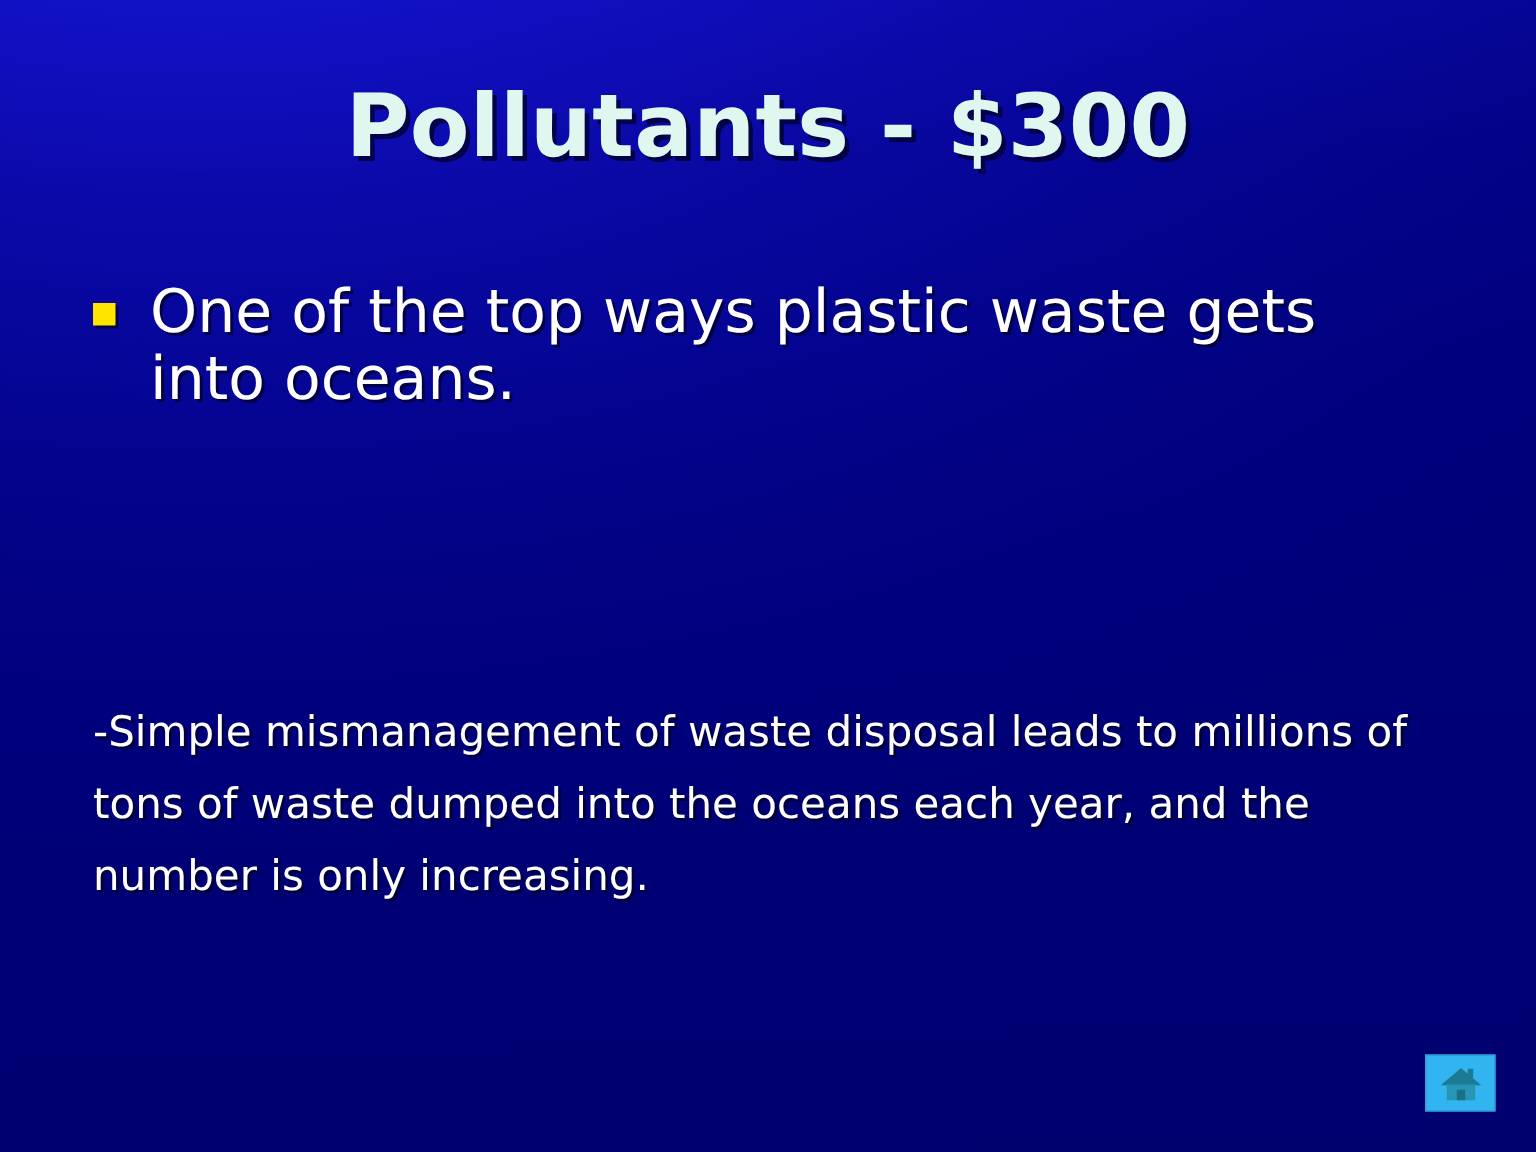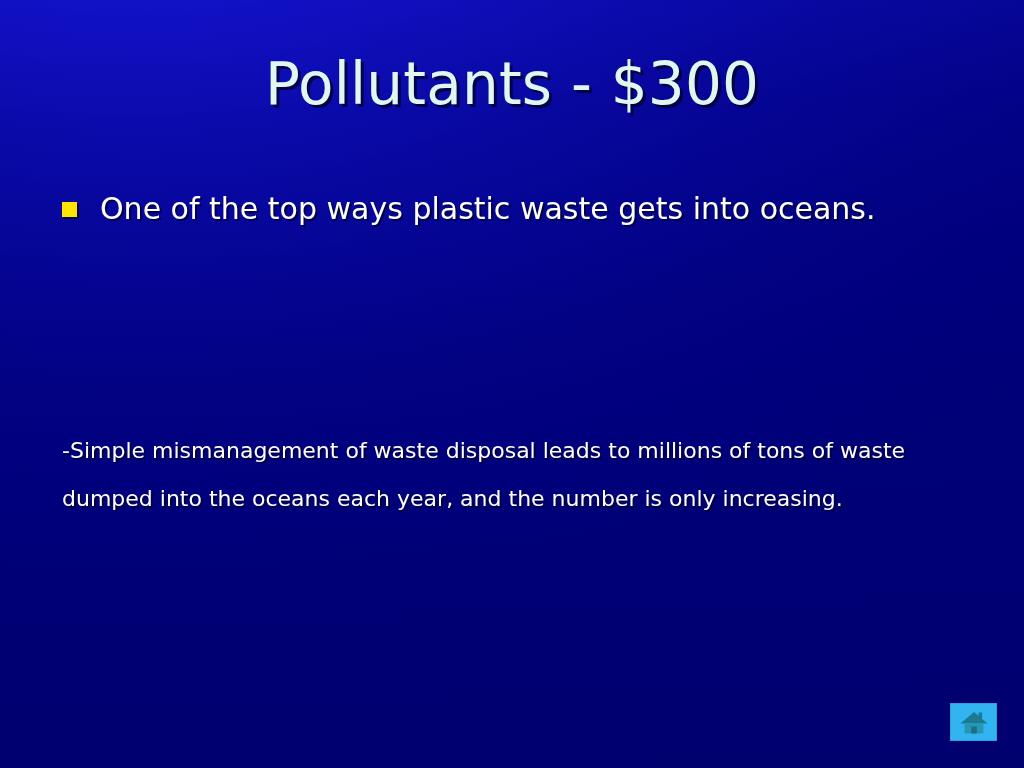--- a/index.html
+++ b/index.html
@@ -66,21 +66,21 @@
 
   
   .slide-title {
     position:absolute;
     left:0;
     top:54px;
     width:1024px;
     text-align:center;
     font-size:58px;
     line-height:1.04;
-    font-weight:400;
+    font-weight:700;
     color:#dff7ef;
     letter-spacing:0.2px;
     text-shadow:3px 3px 0 rgba(0,0,40,0.75);
     white-space:nowrap;
   }
 
   
   .body-block {
     position:absolute;
     left:62px;
@@ -99,39 +99,39 @@
     width:15px;
     height:15px;
     margin-top:16px;
     margin-right:23px;
     background:#ffe400;
     box-shadow:2px 2px 0 rgba(0,0,40,0.70);
   }
 
   .bullet-text {
     flex:1 1 auto;
-    font-size:30px;
+    font-size:40px;
     line-height:45px;
     color:#ffffff;
     text-shadow:2px 2px 0 rgba(0,0,40,0.72);
     max-width:800px;
   }
 
   
   .gap-block {
     height:185px;
   }
 
   .answer-row .bullet-text {
     max-width:860px;
   }
 
   .para-text {
-    margin-top:11px;
-    font-size:22px;
+    margin-top:3px;
+    font-size:28px;
     line-height:48px;
     color:#ffffff;
     text-shadow:2px 2px 0 rgba(0,0,40,0.72);
     width:920px;
   }
 
   
   .home-button {
     position:absolute;
     left:950px;

